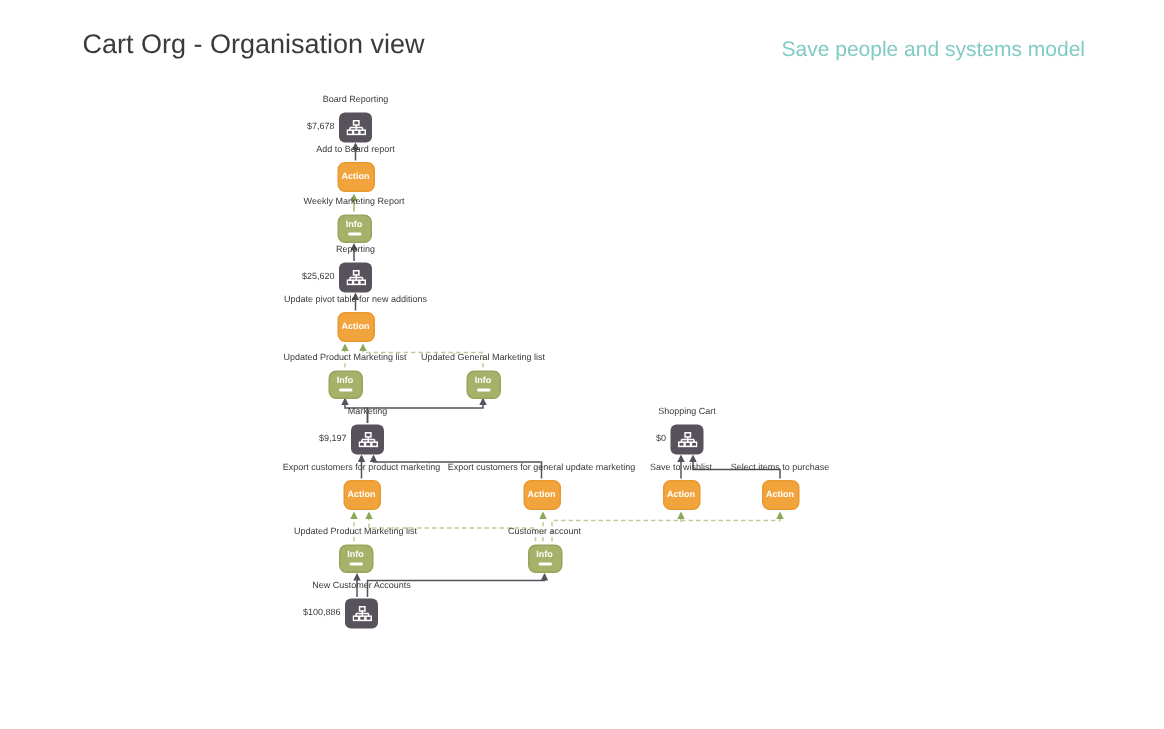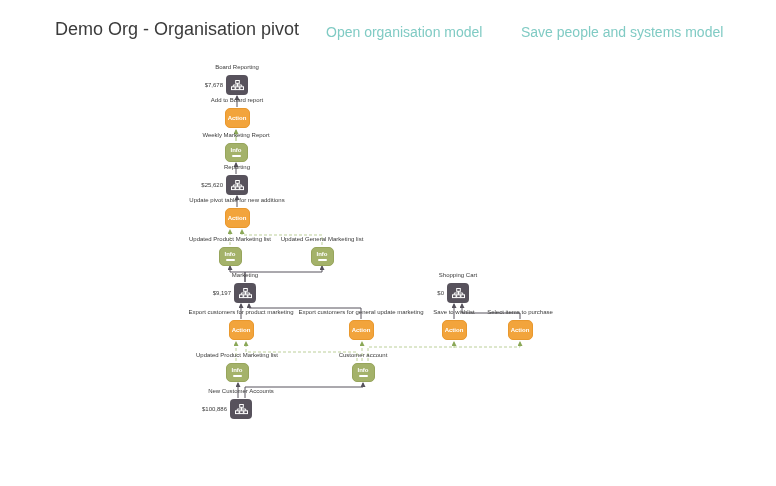--- a/index.html
+++ b/index.html
@@ -33,22 +33,21 @@
 
   .node-label{position:absolute;font-size:6px;line-height:8px;color:#3a3a3a;
               white-space:nowrap;transform:translateX(-50%);text-align:center;}
   .node-value{position:absolute;font-size:6px;line-height:8px;color:#3a3a3a;
               width:62px;text-align:right;white-space:nowrap;}
 </style>
 </head>
 <body>
 
 <div class="header">
-  <div class="page-title">Demo Org - Organisation pivot</div>
-  <a class="nav-link link-0">Open organisation model</a>
+  <div class="page-title">Cart Org - Organisation view</div>
   <a class="nav-link link-1">Save people and systems model</a>
 </div>
 
 <div class="canvas">
     <svg width="776" height="486" class="edge-layer">
       <defs>
         <marker id="arrow-dark" markerWidth="5" markerHeight="5" refX="4" refY="2.5" orient="auto">
           <path d="M0,0 L5,2.5 L0,5 Z" fill="#56525c"></path>
         </marker>
         <marker id="arrow-green" markerWidth="5" markerHeight="5" refX="4" refY="2.5" orient="auto">

